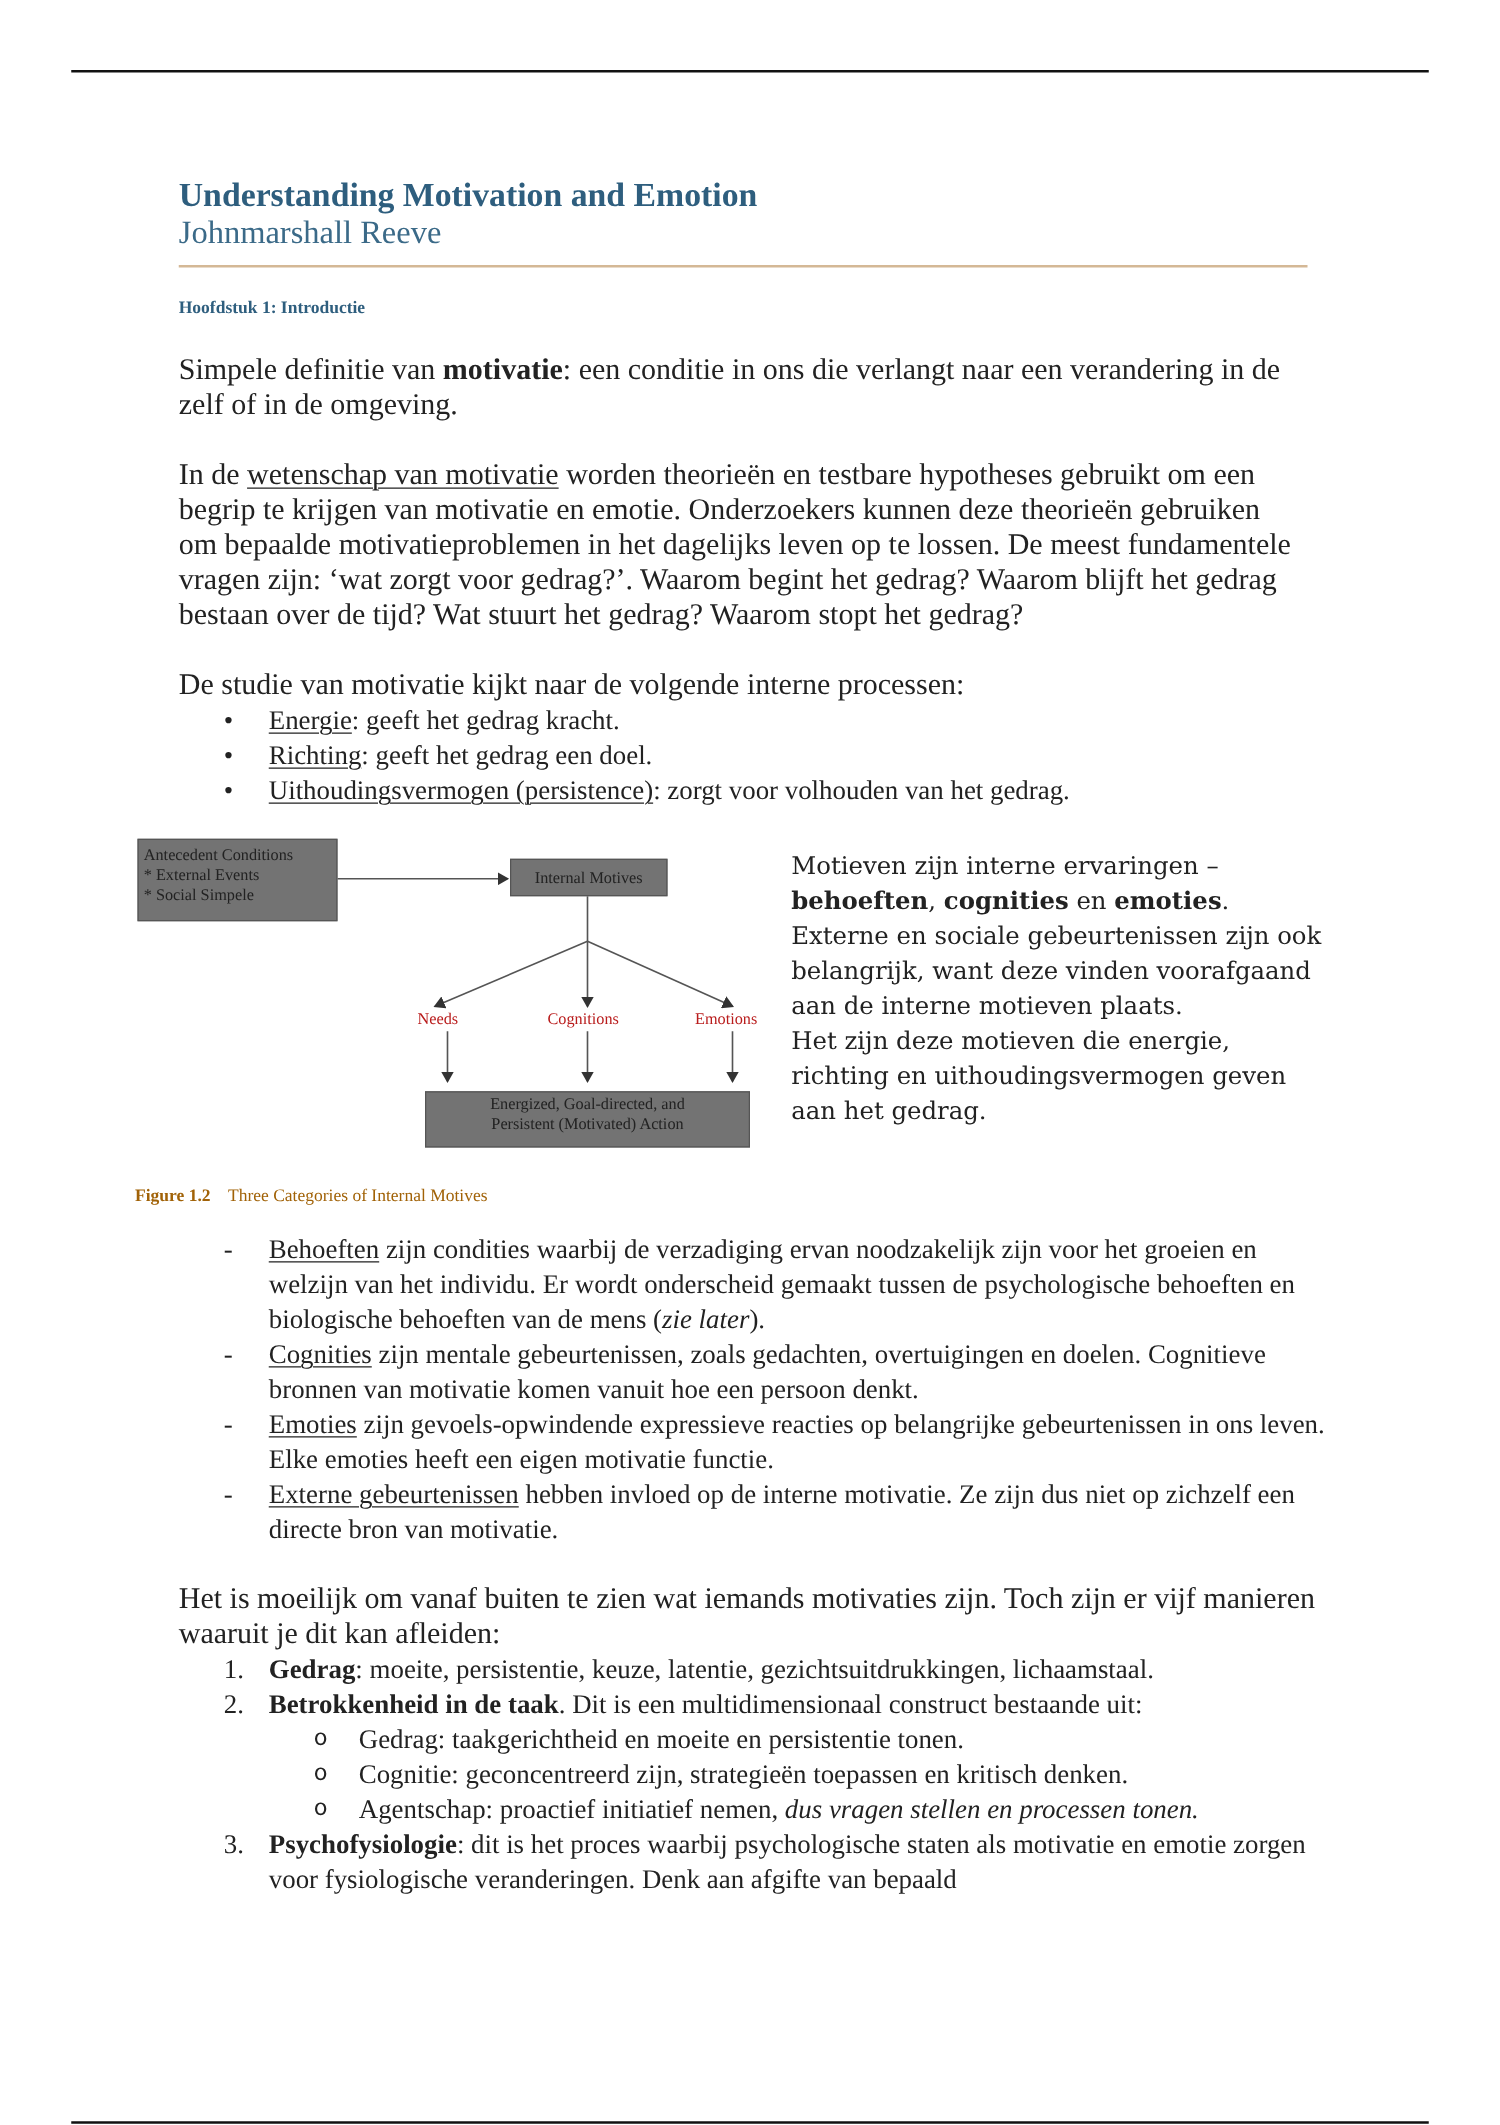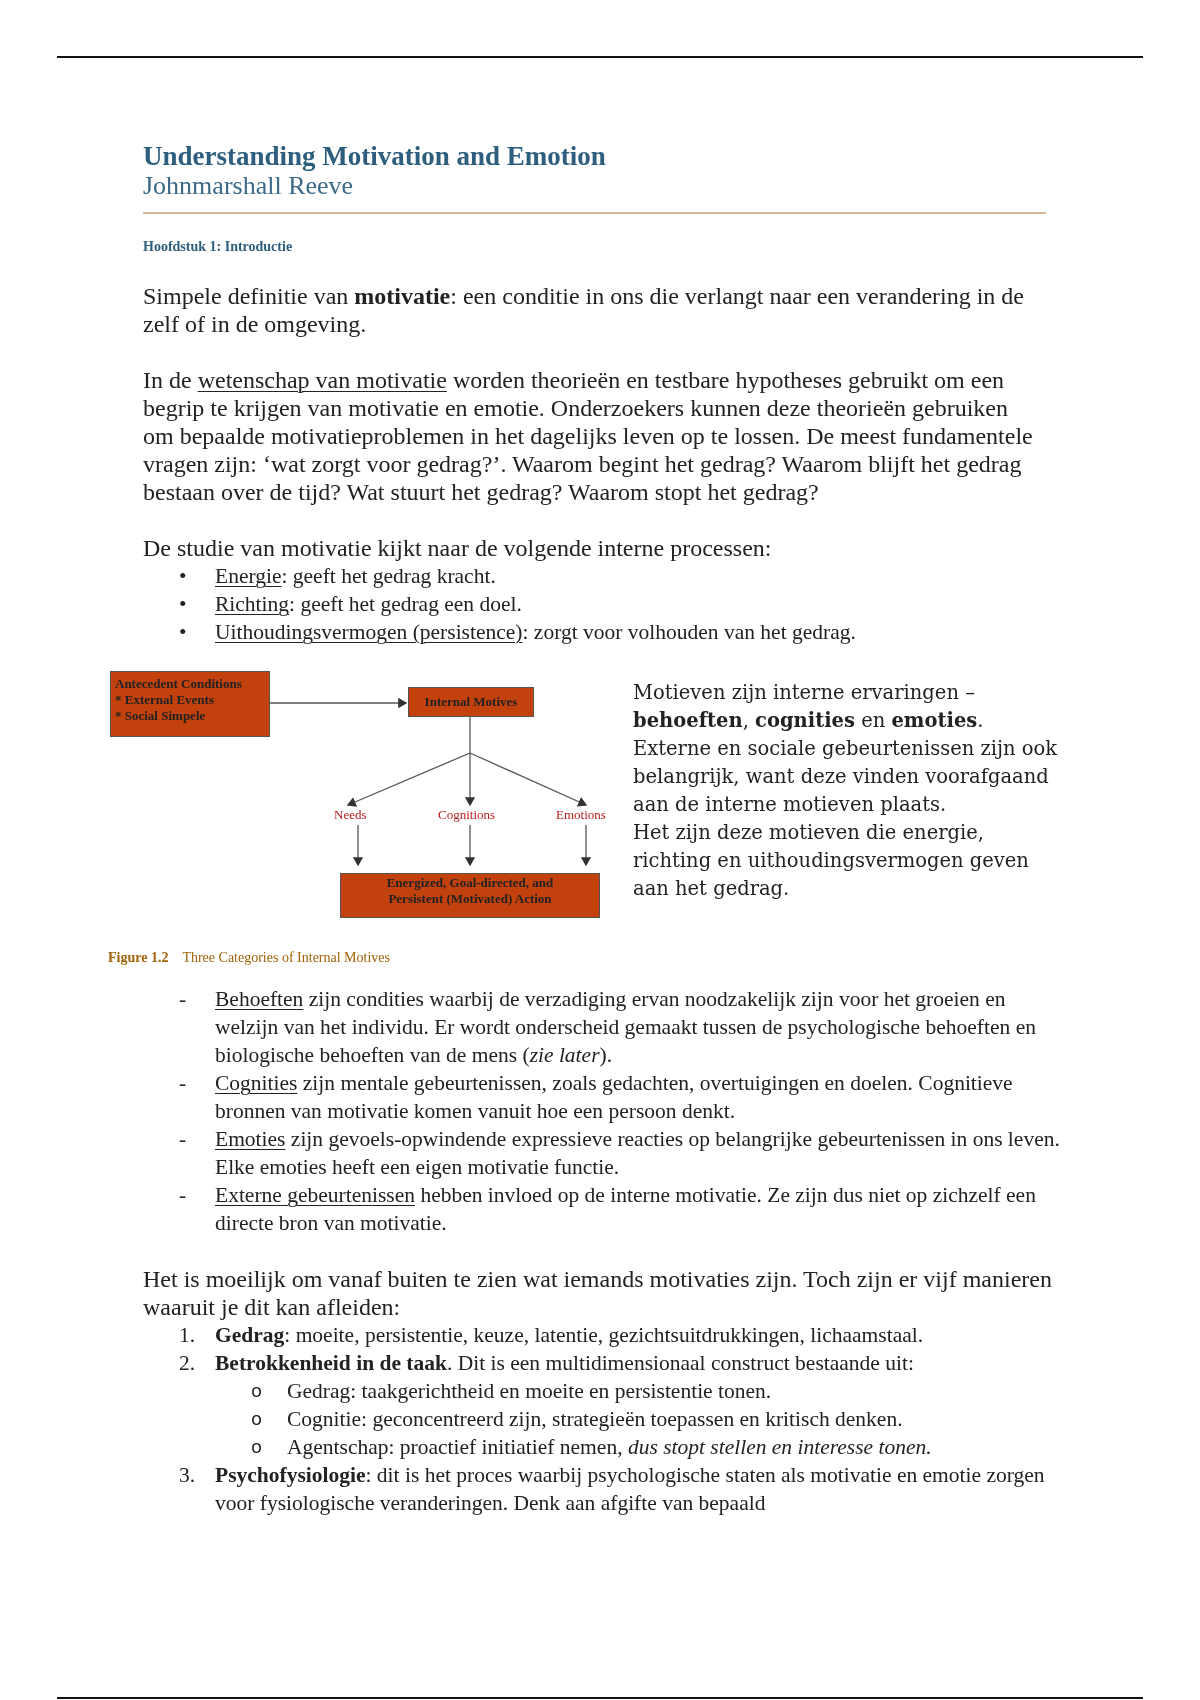--- a/index.html
+++ b/index.html
@@ -14,21 +14,21 @@
   .chapter { font-size: 14px; font-weight: bold; color: #2e5e7e; margin: 18px 0 0 0; line-height: 30px; }
   p.body { font-size: 24px; line-height: 28px; margin: 0; }
   .gap { height: 28px; }
   u { text-decoration-thickness: 1px; text-underline-offset: 3px; }
   ul.bullets { list-style: none; margin: 0; padding: 0 0 0 36px; }
   ul.bullets li { font-size: 21.5px; line-height: 28px; position: relative; padding-left: 36px; }
   ul.bullets li .mark { position: absolute; left: 0; top: 0; }
   .figure-row { position: absolute; left: 108px; top: 665px; width: 960px; height: 320px; }
   .diagram { position: absolute; left: 0; top: 0; width: 500px; height: 300px; }
   .diagram svg { position: absolute; left: 0; top: 0; }
-  .dbox { position: absolute; border: 1.5px solid #555; background: #c2410c; font-size: 13px; color: #222; line-height: 16px; font-weight: bold; }
+  .dbox { position: absolute; border: 1.5px solid #555; background: #737373; font-size: 13px; color: #222; line-height: 16px; }
   .dlabel { position: absolute; font-size: 13px; color: #b91c1c; }
   .caption { position: absolute; left: 0; top: 285px; font-size: 14px; color: #a16207; }
   .caption b { margin-right: 14px; }
   .sidetext { position: absolute; left: 525px; top: 14px; width: 430px; font-size: 21.5px; line-height: 28px; font-family: "DejaVu Serif", serif; font-size: 19.5px; }
   .after-fig { position: absolute; left: 143px; top: 985px; width: 920px; }
   ul.dash { list-style: none; margin: 0; padding: 0 0 0 36px; }
   ul.dash li { font-size: 21.5px; line-height: 28px; position: relative; padding-left: 36px; }
   ul.dash li .mark { position: absolute; left: 0; top: 0; }
   ol.num { list-style: none; margin: 0; padding: 0 0 0 36px; }
   ol.num > li { font-size: 21.5px; line-height: 28px; position: relative; padding-left: 36px; }
@@ -112,20 +112,20 @@
     <li><span class="mark">-</span><u>Externe gebeurtenissen</u><span> hebben invloed op de interne motivatie. Ze zijn dus niet op zichzelf een directe bron van motivatie.</span></li>
   </ul>
   <div class="gap"></div>
   <p class="body">Het is moeilijk om vanaf buiten te zien wat iemands motivaties zijn. Toch zijn er vijf manieren waaruit je dit kan afleiden:</p>
   <ol class="num">
     <li><span class="mark">1.</span><b>Gedrag</b><span>: moeite, persistentie, keuze, latentie, gezichtsuitdrukkingen, lichaamstaal.</span></li>
     <li><span class="mark">2.</span><b>Betrokkenheid in de taak</b><span>. Dit is een multidimensionaal construct bestaande uit:</span>
       <ul class="circ">
         <li><span class="mark">o</span><span>Gedrag: taakgerichtheid en moeite en persistentie tonen.</span></li>
         <li><span class="mark">o</span><span>Cognitie: geconcentreerd zijn, strategieën toepassen en kritisch denken.</span></li>
-        <li><span class="mark">o</span><span>Agentschap: proactief initiatief nemen, </span><i>dus stopt stellen en interesse tonen.</i></li>
+        <li><span class="mark">o</span><span>Agentschap: proactief initiatief nemen, </span><i>dus vragen stellen en processen tonen.</i></li>
       </ul>
     </li>
     <li><span class="mark">3.</span><b>Psychofysiologie</b><span>: dit is het proces waarbij psychologische staten als motivatie en emotie zorgen voor fysiologische veranderingen. Denk aan afgifte van bepaald</span></li>
   </ol>
 </div>
 
 <div class="rule-bottom"></div>
 
 </body></html>

